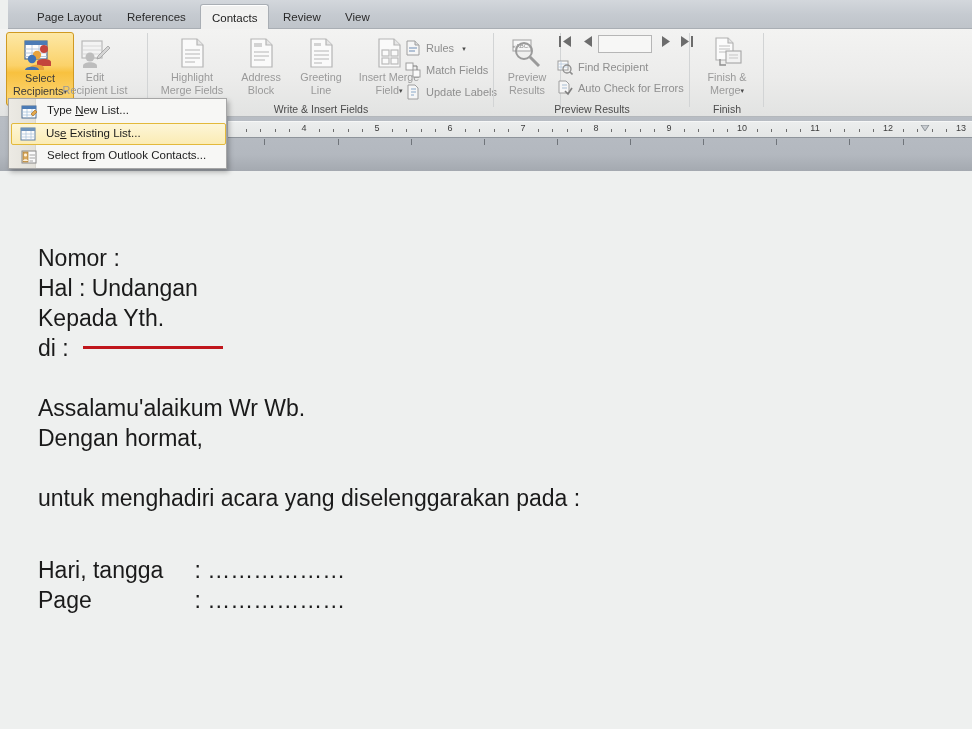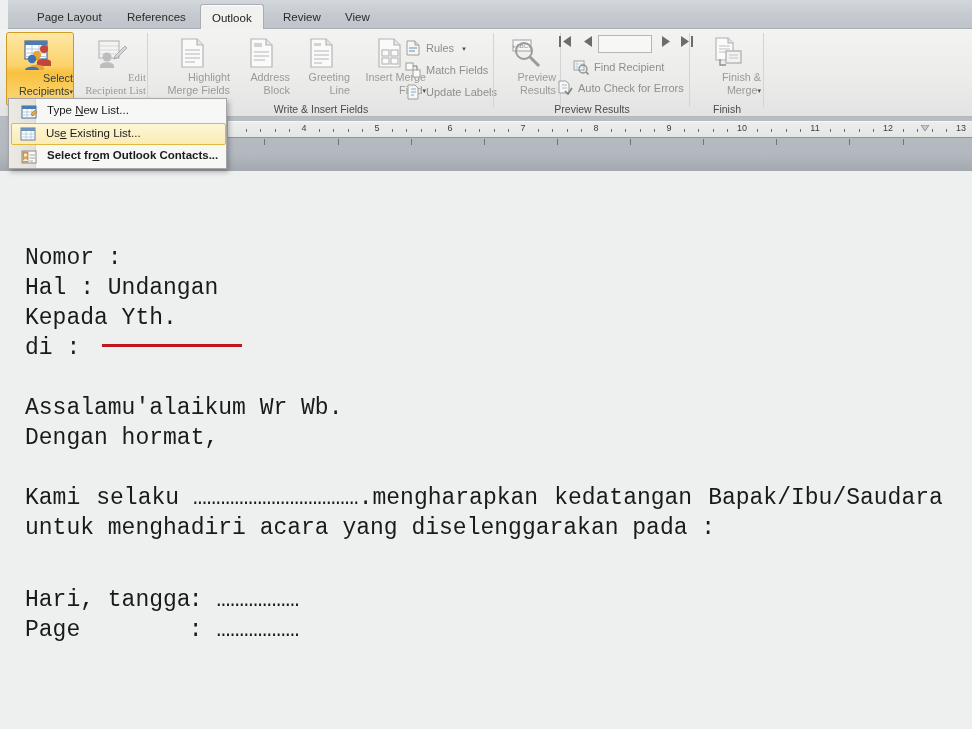--- a/index.html
+++ b/index.html
@@ -55,21 +55,21 @@
   }
   .bigbtn.sel {
     background: linear-gradient(to bottom, #fde8a6 0%, #fbd26a 45%, #f8c13f 55%, #fcd97e 100%);
     border: 1px solid #d09a22;
     border-radius: 3px;
   }
   .bigbtn .glyph {
     display: block; margin: 5px auto 2px auto; width: 34px; height: 32px;
   }
   .bigbtn .cap {
-    display: block; font-size: 10.8px; color: #3a3a3a; line-height: 12.5px; text-align: right;
+    display: block; font-size: 10.8px; color: #3a3a3a; line-height: 12.5px;
   }
   .bigbtn.dim .cap { color: #9a9a9a; }
   .caret { font-size: 7px; color: #4a4a4a; vertical-align: middle; }
 
   .smallbtn {
     position: absolute; height: 22px; padding-left: 22px;
     font-size: 11px; color: #8e8e8e; line-height: 22px; white-space: nowrap;
   }
   .smallbtn .ico {
     position: absolute; left: 1px; top: 3px; width: 16px; height: 16px;
@@ -108,22 +108,22 @@
   .indentmark {
     position: absolute; top: 5px; width: 9px; height: 10px;
   }
 
   
   .page {
     position: absolute; left: 0; top: 171px; width: 972px; height: 558px;
     background: #eef0ef;
   }
   .doc {
-    position: absolute; left: 25px; top: 0; width: 900px;
-    font-family: Liberation Mono, monospace;
+    position: absolute; left: 38px; top: 0; width: 900px;
+    font-family: Liberation Sans, sans-serif;
     font-size: 23px; color: #1a1a1a; line-height: 30px;
   }
   .ln { white-space: nowrap; }
   .sq {
     background-image: linear-gradient(45deg, transparent 45%, #c0392b 45%, #c0392b 55%, transparent 55%);
     background-size: 4px 3px; background-repeat: repeat-x;
     background-position: 0 100%;
     padding-bottom: 2px;
   }
   .redline {
@@ -143,21 +143,21 @@
     <div class="tab clipped" style="left:-16px;width:26px;">
       
     </div>
     <div class="tab" style="left:18px;">
       <span>Page Layout</span>
     </div>
     <div class="tab" style="left:108px;">
       <span>References</span>
     </div>
     <div class="tab active" style="left:192px;">
-      <span>Outlook</span>
+      <span>Contacts</span>
     </div>
     <div class="tab" style="left:264px;">
       <span>Review</span>
     </div>
     <div class="tab" style="left:326px;">
       <span>View</span>
     </div>
   </div>
 
   <div class="ribbon">
@@ -182,21 +182,21 @@
             <circle cx="9" cy="21" r="4.2" fill="#3f72b5"></circle>
             <path d="M2 32c0-4.5 14-4.5 14 0v1H2z" fill="#3f72b5"></path>
           </svg>
         </span>
         <span class="cap">Select</span>
         <span class="cap">
           <span>Recipients</span><span class="caret">▾</span>
         </span>
       </div>
 
-      <div class="bigbtn dim" style="left:78px;width:68px;font-family:Liberation Serif, serif;">
+      <div class="bigbtn dim" style="left:61px;width:68px;">
         <span class="glyph">
           <svg width="34" height="32" viewBox="0 0 34 32">
             <rect x="4" y="4" width="20" height="17" fill="#f3f3f3" stroke="#b9b9b9" stroke-width="1.2"></rect>
             <g stroke="#cfcfcf" stroke-width="0.8">
               <line x1="4" y1="9" x2="24" y2="9"></line>
                 <line x1="4" y1="13" x2="24" y2="13"></line>
               <line x1="4" y1="17" x2="24" y2="17"></line>
             </g>
             <circle cx="12" cy="20" r="4.5" fill="#bdbdbd"></circle>
             <path d="M5 29c0-5 14-5 14 0v2H5z" fill="#bdbdbd"></path>
@@ -352,21 +352,21 @@
             <path d="M1 1 L9 6.5 L1 12 Z" fill="#6c6c6c"></path>
           </svg>
       </div>
       <div class="navbtn" style="left:184px;">
         <svg width="14" height="13" viewBox="0 0 14 13">
             <path d="M1 1 L9 6.5 L1 12 Z" fill="#6c6c6c"></path>
             <rect x="11" y="1" width="2" height="11" fill="#6c6c6c"></rect>
           </svg>
       </div>
 
-      <div class="smallbtn" style="left:78px;top:27px;">
+      <div class="smallbtn" style="left:62px;top:27px;">
         <span class="ico">
           <svg width="16" height="16" viewBox="0 0 16 16">
             <rect x="1" y="2" width="10" height="9" fill="#fafafa" stroke="#9e9e9e" stroke-width="1"></rect>
             <g stroke="#b5c8dd" stroke-width="0.8">
                 <line x1="1" y1="5" x2="11" y2="5"></line>
                 <line x1="1" y1="8" x2="11" y2="8"></line>
                 <line x1="4" y1="2" x2="4" y2="11"></line>
               </g>
             <circle cx="10" cy="10" r="4" fill="none" stroke="#8d8d8d" stroke-width="1.3"></circle>
             <line x1="13" y1="13" x2="15.5" y2="15.5" stroke="#8d8d8d" stroke-width="1.6"></line>
@@ -509,32 +509,20 @@
 
       <div class="ln">
         <span>Assalamu'alaikum Wr Wb.</span>
       </div>
       <div class="ln">
         <span>Dengan hormat,</span>
       </div>
 
       <div class="blank"></div>
 
-      <div class="justrow" style="width:892px;">
-        <span>Kami</span>
-        <span style="flex:0 0 16px"></span>
-        <span>selaku</span>
-        <span style="flex:0 0 14px"></span>
-        <span>……………………………….</span>
-        <span>mengharapkan</span>
-        <span style="flex:0 0 16px"></span>
-        <span>kedatangan</span>
-        <span style="flex:0 0 16px"></span>
-        <span>Bapak/Ibu/Saudara</span>
-      </div>
       <div class="ln">
         <span>untuk menghadiri acara yang diselenggarakan pada :</span>
       </div>
 
       <div class="blank"></div>
       <div class="blank" style="height:12px;"></div>
 
       <div class="ln">
         <span class="lbl" style="width:150px;"><span class="sq">Hari, tangga</span></span>
         <span>:</span>
@@ -587,21 +575,21 @@
               <line x1="6" y1="5" x2="6" y2="14"></line>
               <line x1="11" y1="5" x2="11" y2="14"></line>
             </g>
         </svg>
       </span>
       <span style="position:absolute;left:34px;top:3px;font-size:11.5px;color:#1c1c1c;">
         Us<u>e</u> Existing List...
       </span>
     </div>
 
-    <div class="mi" style="position:absolute;left:2px;top:47px;width:215px;height:16px;font-weight:bold;">
+    <div class="mi" style="position:absolute;left:2px;top:47px;width:215px;height:16px;">
       <span style="position:absolute;left:10px;top:3px;width:16px;height:16px;">
         <svg width="16" height="16" viewBox="0 0 16 16">
           <rect x="1" y="2" width="14" height="12" fill="#fbfbfb" stroke="#8a8a8a" stroke-width="1"></rect>
           <rect x="2" y="3" width="5" height="10" fill="#d9a85c" stroke="#a87c32" stroke-width="0.7"></rect>
           <circle cx="4.5" cy="6" r="1.6" fill="#fff2dd"></circle>
           <path d="M2 12c0-2.5 5-2.5 5 0z" fill="#fff2dd"></path>
           <g stroke="#9a9a9a" stroke-width="0.9">
               <line x1="8.5" y1="6" x2="14" y2="6"></line>
               <line x1="8.5" y1="9" x2="14" y2="9"></line>
               <line x1="8.5" y1="12" x2="12" y2="12"></line>

